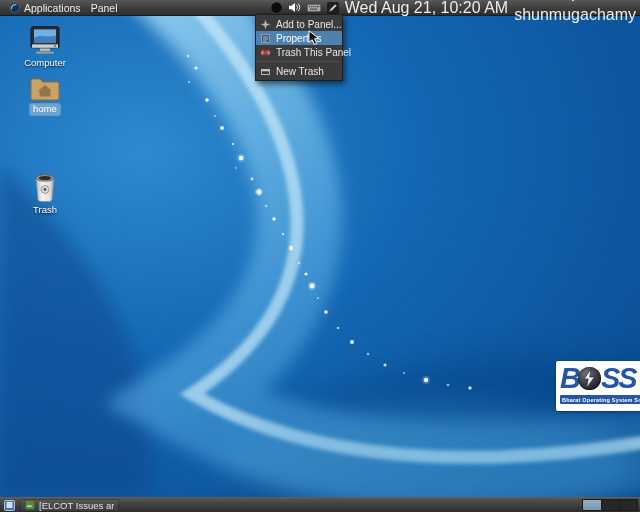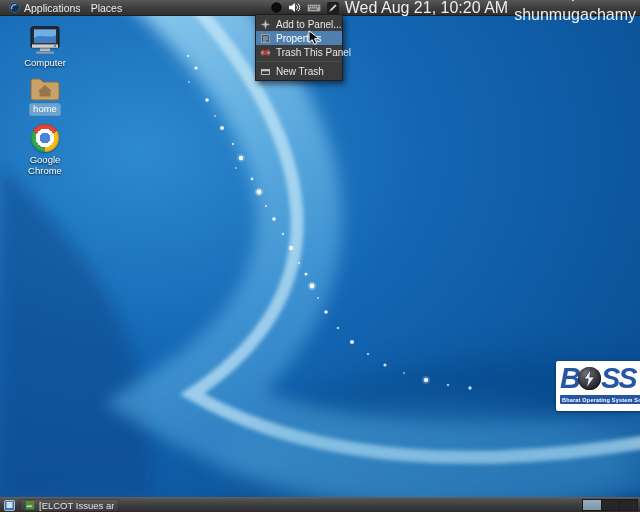--- a/index.html
+++ b/index.html
@@ -73,21 +73,21 @@
 
   <div class="top-panel">
     <div class="tp-menu">
       <svg width="11" height="11">
         <circle cx="5.5" cy="5.5" r="5" fill="#16304e" stroke="#3e6f9e" stroke-width="0.8"></circle>
         <path d="M2.6 7.2 A3.6 3.6 0 0 1 7.4 2.9" stroke="#7fc0ea" stroke-width="1.4" fill="none"></path>
       </svg>
       <span>Applications</span>
     </div>
     <div class="tp-menu">
-      <span>Places</span>
+      <span>Panel</span>
     </div>
 
     <div class="tp-right">
       <svg width="11" height="11">
         <circle cx="5.5" cy="5.5" r="4.8" fill="#0c0c0c" stroke="#000" stroke-width="0.6"></circle>
       </svg>
       <svg width="13" height="11">
         <path d="M1 3.7 h2.4 L7 1 v9 L3.4 7.3 H1 Z" fill="#fff"></path>
         <path d="M8.4 3.2 A3 3 0 0 1 8.4 7.8" stroke="#fff" stroke-width="1" fill="none"></path>
         <path d="M10 1.7 A5 5 0 0 1 10 9.3" stroke="#fff" stroke-width="1" fill="none"></path>
@@ -198,25 +198,39 @@
         <rect x="6" y="3.6" width="22" height="13.5" fill="#3f7fc0"></rect>
         <path d="M6 3.6 h22 v6 C20 12 12 8 6 12 Z" fill="#6fb0e6"></path>
         <rect x="4" y="18.4" width="26" height="3.4" fill="#cfcfcf"></rect>
         <circle cx="27" cy="20" r="0.9" fill="#555"></circle>
         <rect x="12" y="22.5" width="10" height="2.5" fill="#b9b9b9"></rect>
         <rect x="8" y="25.4" width="18" height="2.4" rx="1" fill="#999"></rect>
       </svg>
       <div class="icon-label">Computer</div>
     </div>
 
-    <div class="icon-block" style="top:108px">
-      <div class="chrome-icon"></div>
-      <div class="icon-label">Google Chrome</div>
-    </div>
-
+
+    <div class="icon-block" style="top:157px">
+      <svg width="26" height="29">
+        <defs>
+          <linearGradient id="trg" x1="0" y1="0" x2="1" y2="0">
+            <stop offset="0%" stop-color="#b9b9b9"></stop>
+              <stop offset="35%" stop-color="#f4f4f4"></stop>
+            <stop offset="75%" stop-color="#e2e2e2"></stop>
+              <stop offset="100%" stop-color="#a8a8a8"></stop>
+          </linearGradient>
+        </defs>
+        <path d="M4,5 L6,26.5 Q6.2,28.5 9,28.5 L17,28.5 Q19.8,28.5 20,26.5 L22,5 Z" fill="url(#trg)" stroke="#8a8a8a" stroke-width="0.8"></path>
+        <ellipse cx="13" cy="5" rx="9" ry="3.2" fill="#9a9a9a" stroke="#5c5c5c" stroke-width="0.8"></ellipse>
+        <ellipse cx="13" cy="5" rx="6.3" ry="2" fill="#2c2c2c"></ellipse>
+        <circle cx="13" cy="16.5" r="4" fill="#d8d8d8" stroke="#7c7c7c" stroke-width="0.7"></circle>
+        <circle cx="13" cy="16.5" r="1.4" fill="#555"></circle>
+      </svg>
+      <div class="icon-label">Trash</div>
+    </div>
 
     <div class="boss-logo">
       <div class="boss-letters">
         <span class="boss-letter">B</span>
         <span class="globe">
           <svg width="13" height="19">
             <path d="M8 0 L1 10 L5.2 10 L3.4 19 L11.5 8 L6.8 8 Z" fill="#e9eef5" stroke="#23232b" stroke-width="0.7"></path>
           </svg>
         </span>
         <span class="boss-letter">SS</span>

